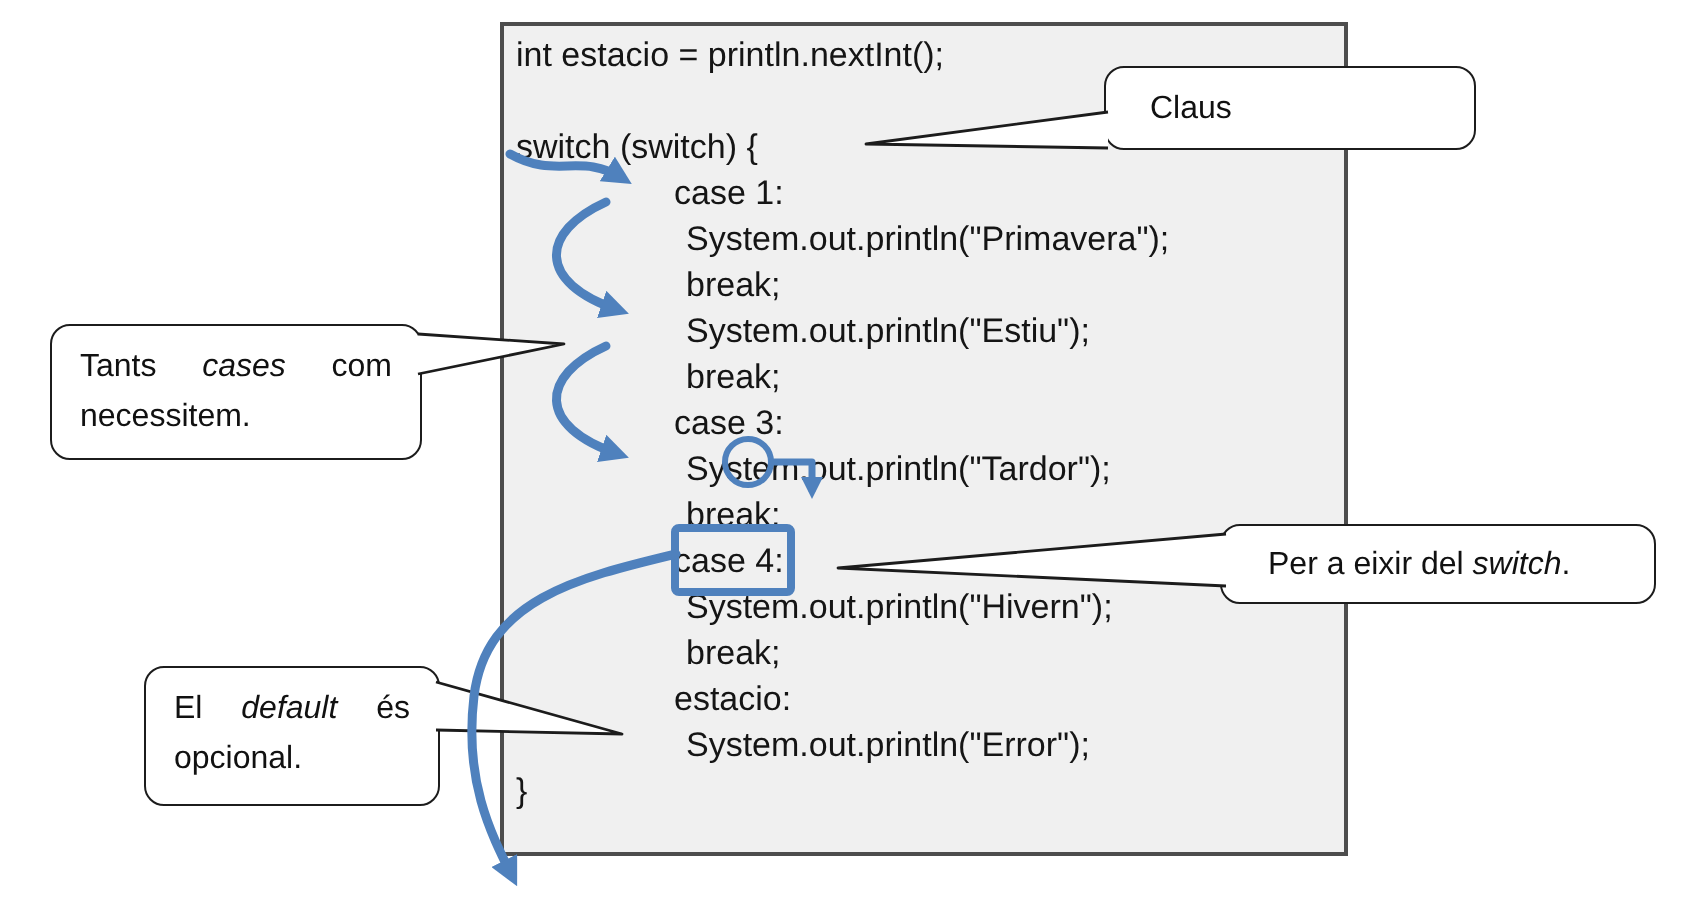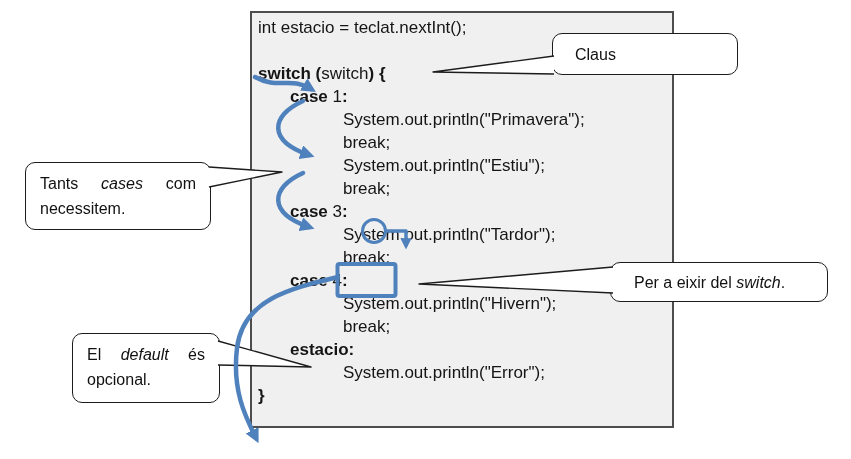--- a/index.html
+++ b/index.html
@@ -18,23 +18,23 @@
     position:absolute;left:250px;top:11px;width:424px;height:417px;
     background:var(--boxfill);border:2px solid var(--boxborder);
     box-sizing:border-box;z-index:1;
   }
   .code-lines{position:absolute;left:0;top:3px;right:0;}
   .code-line{
     height:23px;line-height:23px;font-size:17px;color:#151515;
     white-space:pre;letter-spacing:0;
   }
   .indent-0{padding-left:6px}
-  .indent-1{padding-left:38px}
+  .indent-1{padding-left:85px}
   .indent-2{padding-left:91px}
-  .b{font-weight:bold}
+  .b{font-weight:normal}
   .i{font-style:italic}
   
   .bubble{
     position:absolute;background:#ffffff;border:1.6px solid var(--bubbleborder);
     border-radius:10px;z-index:2;box-sizing:border-box;
     font-size:16px;color:#111;
   }
   #bubble-claus{left:552px;top:33px;width:186px;height:42px;display:flex;align-items:center;padding-left:22px;}
   #bubble-tants{left:25px;top:162px;width:186px;height:68px;padding:8px 14px 0 14px;}
   #bubble-eixir{left:610px;top:262px;width:218px;height:40px;display:flex;align-items:center;padding-left:23px;}
@@ -53,21 +53,21 @@
   .w30{stroke-width:3px}
   .bluefill{fill:var(--blue);}
 </style>
 </head>
 <body>
 
 <div class="stage">
 
   <div class="code-box">
     <div class="code-lines" id="code-lines">
-        <div class="code-line indent-0"><span>int estacio = teclat.nextInt();</span></div>
+        <div class="code-line indent-0"><span>int estacio = println.nextInt();</span></div>
         <div class="code-line indent-0"><span></span></div>
         <div class="code-line indent-0"><span class="b">switch (</span><span>switch</span><span class="b">) {</span></div>
         <div class="code-line indent-1"><span class="b">case </span><span>1</span><span class="b">:</span></div>
         <div class="code-line indent-2"><span>System.out.println("Primavera");</span></div>
         <div class="code-line indent-2"><span>break;</span></div>
         <div class="code-line indent-2"><span>System.out.println("Estiu");</span></div>
         <div class="code-line indent-2"><span>break;</span></div>
         <div class="code-line indent-1"><span class="b">case </span><span>3</span><span class="b">:</span></div>
         <div class="code-line indent-2"><span>System.out.println("Tardor");</span></div>
         <div class="code-line indent-2"><span>break;</span></div>

